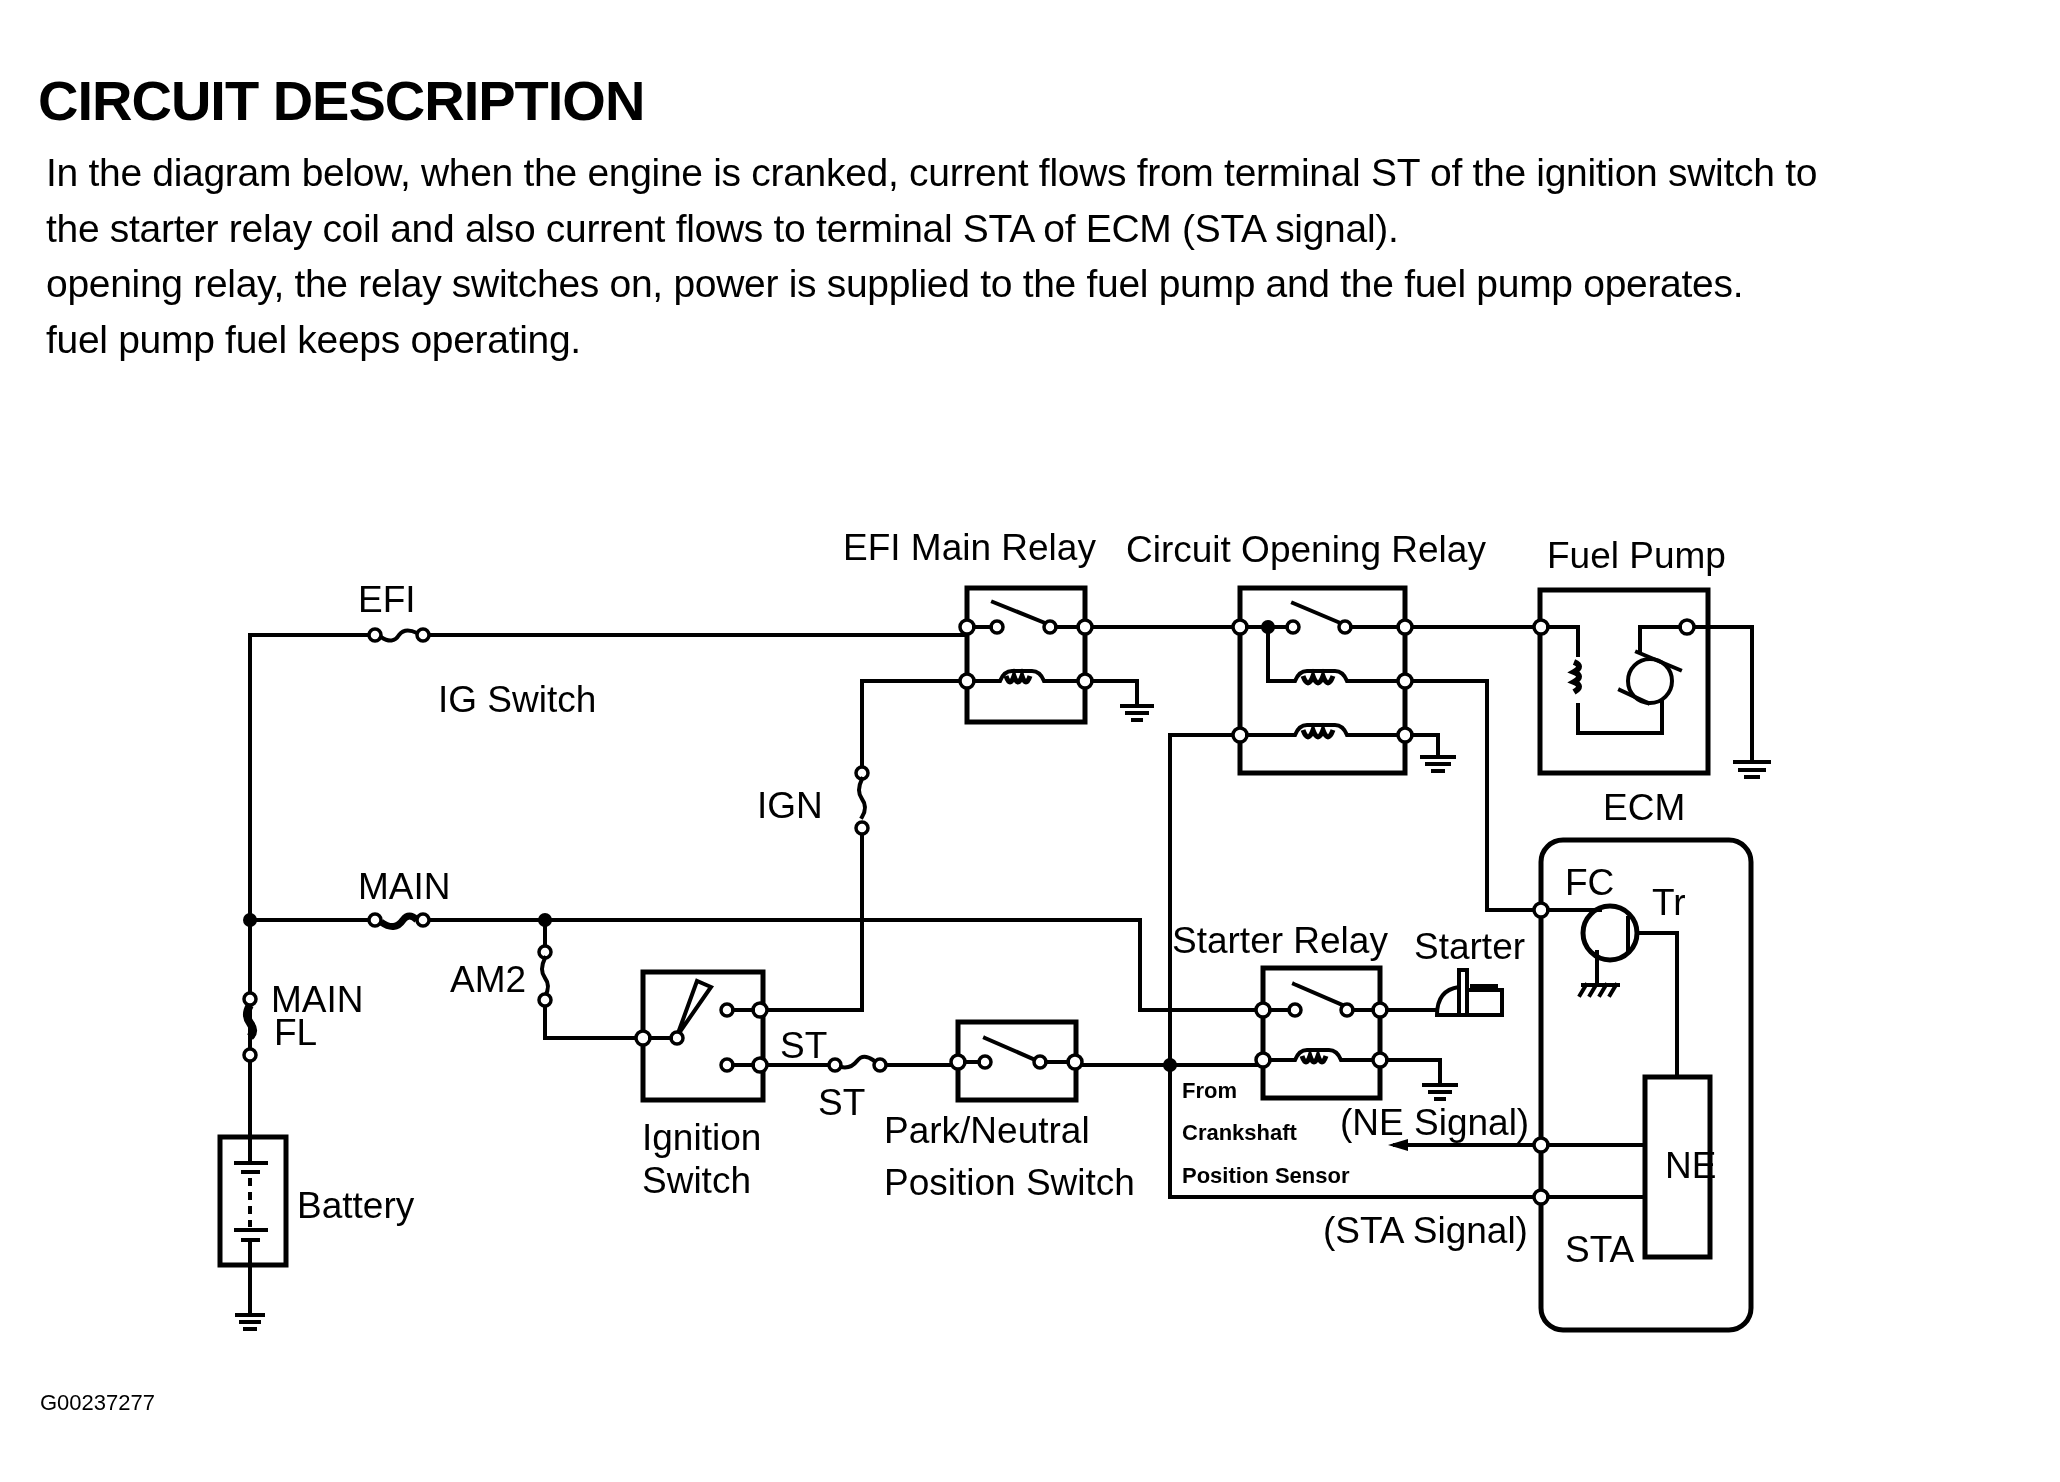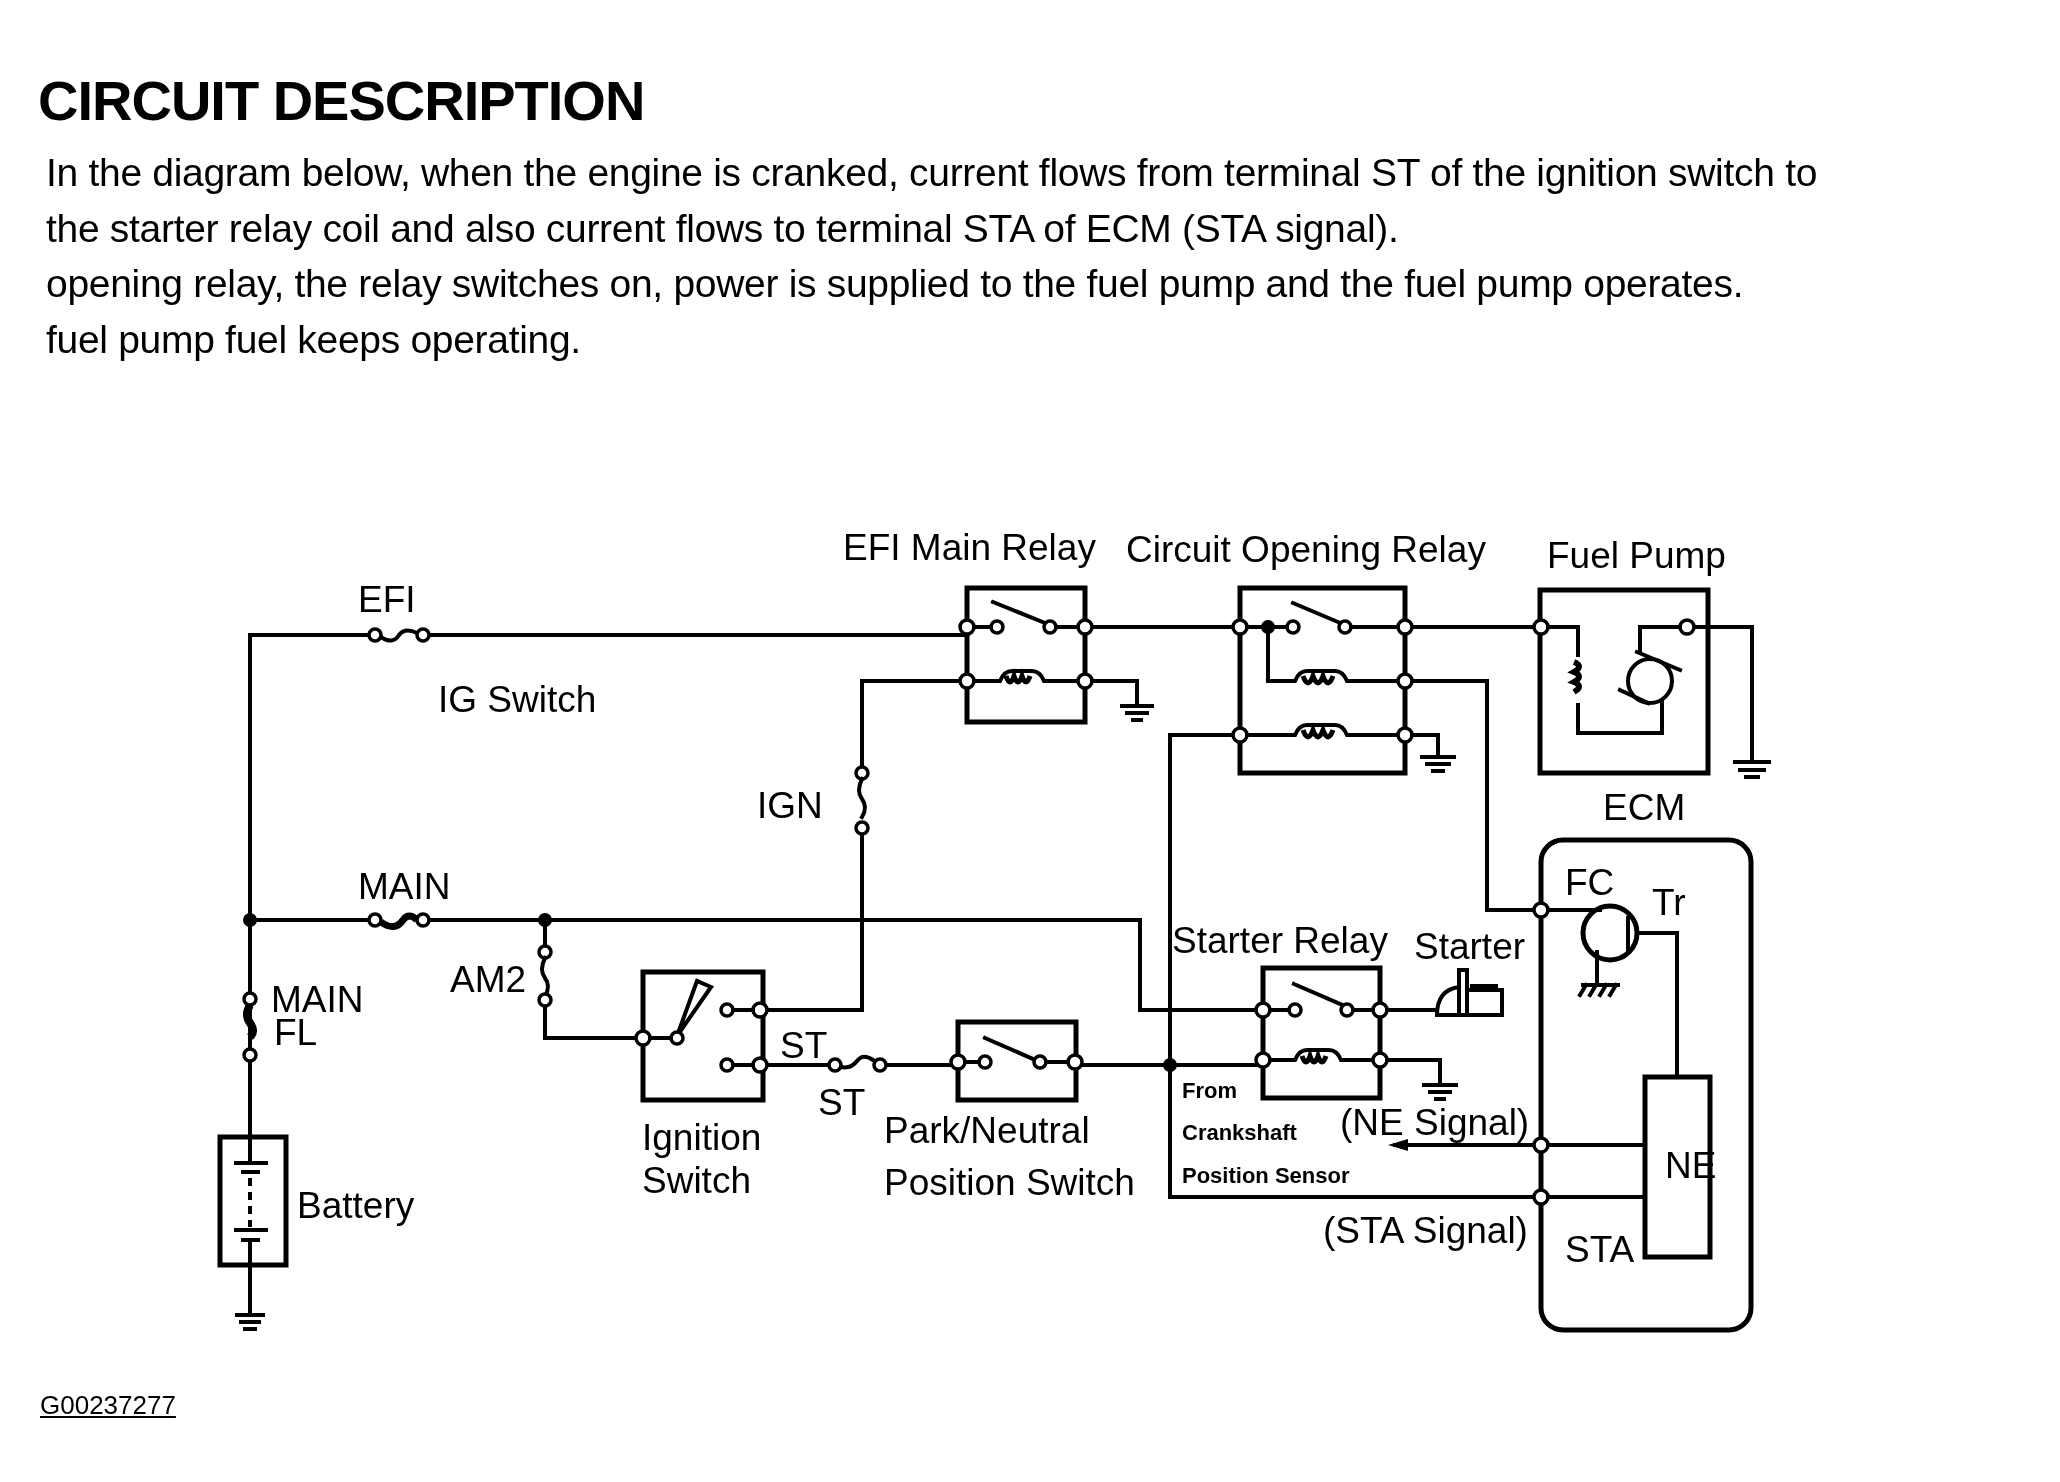--- a/index.html
+++ b/index.html
@@ -7,21 +7,21 @@
          font-family:"Liberation Sans", sans-serif; color:#000; }
   .heading { position:absolute; left:38px; top:68px; font-size:56px; font-weight:bold;
              letter-spacing:-1px; margin:0; }
   .para { position:absolute; left:38px; top:137px; width:2000px; font-size:39px;
           line-height:55.6px; margin:8px; letter-spacing:-0.3px; }
   .para .line { display:block; white-space:nowrap; }
   svg#diagram { position:absolute; left:0; top:0; }
   svg text { font-family:"Liberation Sans", sans-serif; fill:#000; }
   .lbl { font-size:37px; }
   .lbl-sm { font-size:22px; font-weight:bold; }
-  .footer { position:absolute; left:40px; top:1390px; font-size:26px;text-decoration:underline; }
+  .footer { position:absolute; left:40px; top:1390px; font-size:22px; }
   .w { stroke:#000; stroke-width:4; fill:none; stroke-linecap:square; }
   .box { stroke:#000; stroke-width:5; fill:none; }
   .term { fill:#fff; stroke:#000; stroke-width:3.5; }
   .dot { fill:#000; }
 </style>
 </head>
 <body>
 
 <h1 class="heading">CIRCUIT DESCRIPTION</h1>
 

